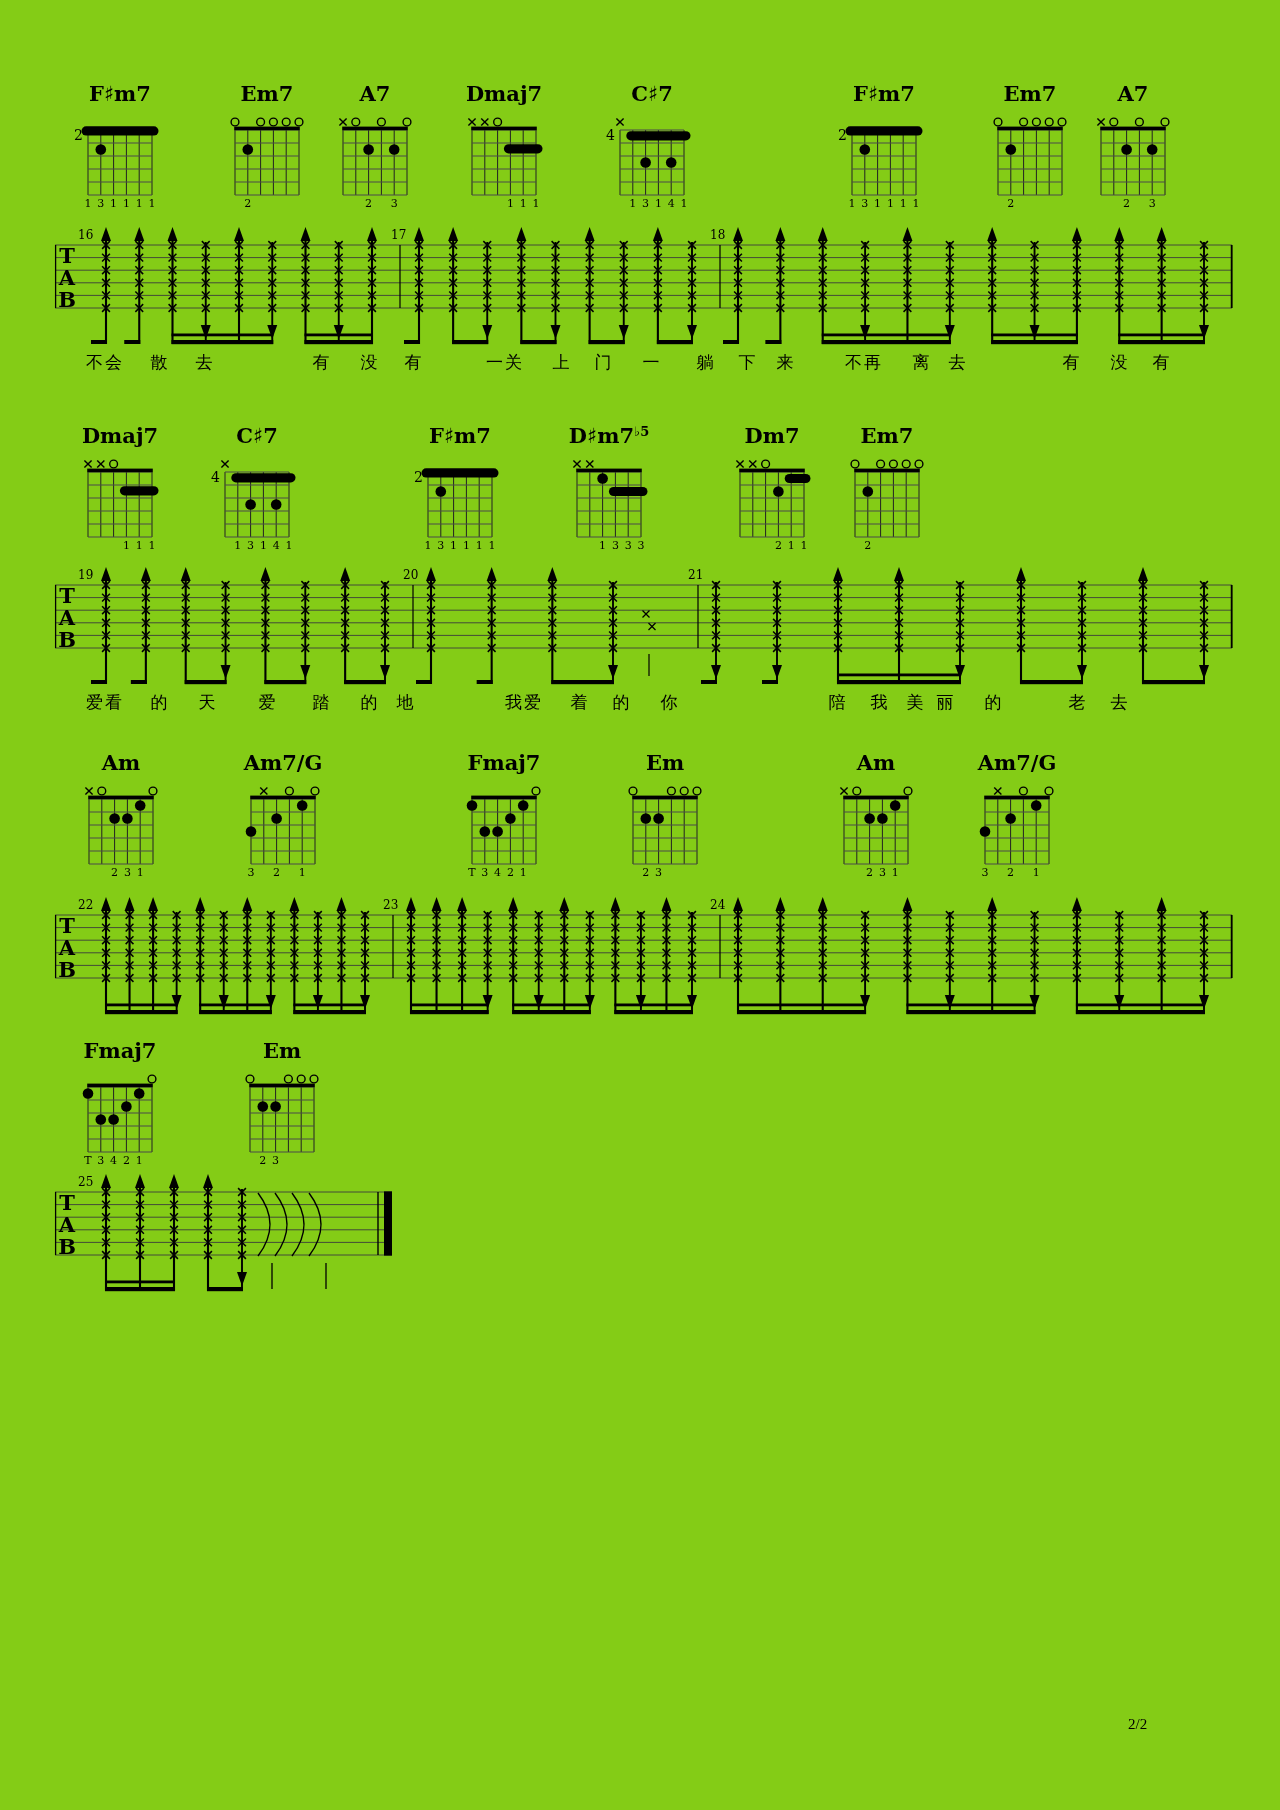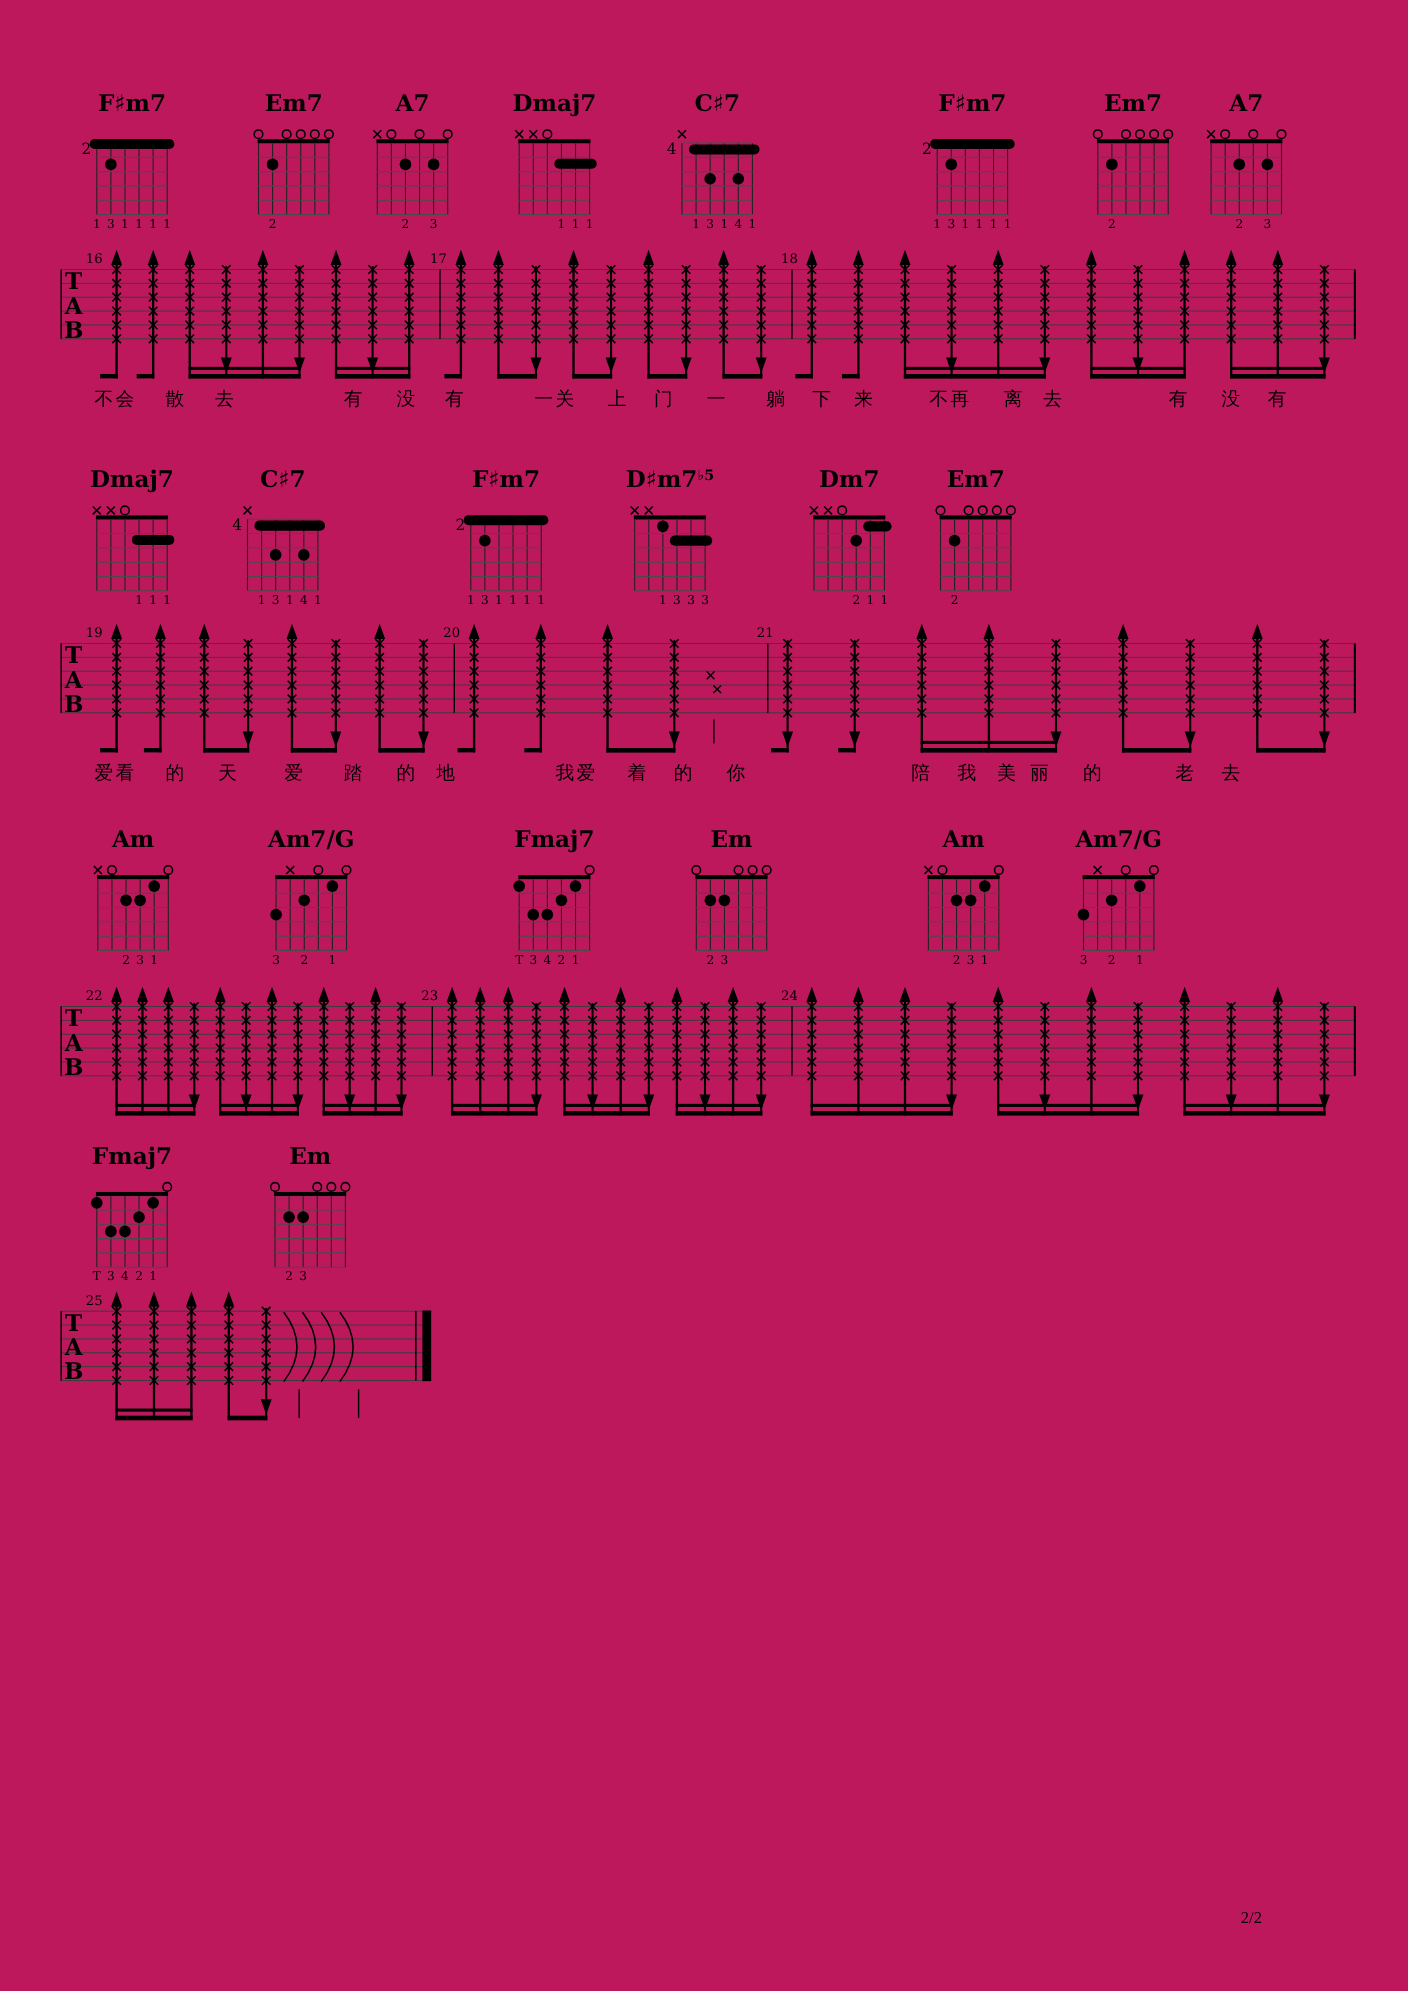--- a/index.html
+++ b/index.html
@@ -1,20 +1,20 @@
 <!DOCTYPE html>
 <html><head>
 <meta charset="utf-8">
 <style>
   html,body{margin:0;padding:0;background:#fff;}
-  .page{position:relative;width:1280px;height:1810px;background:#be185d;overflow:hidden;
+  .page{position:relative;width:1280px;height:1810px;background:#84cc16;overflow:hidden;
         font-family:"Liberation Serif","DejaVu Serif",serif;}
   #score{position:absolute;left:0;top:0;}
   .pagenum{position:absolute;left:1128px;top:1716px;font-size:15px;color:#000;
-           font-family:"Liberation Serif","DejaVu Serif",serif;margin-top:20px;}
+           font-family:"Liberation Serif","DejaVu Serif",serif;}
 </style>
 </head>
 <body>
 
 <div class="page">
   <div id="score"><svg width="1280" height="1810" viewBox="0 0 1280 1810">
         <g>
           <text x="120" y="101" font-size="21" font-family="&quot;DejaVu Serif&quot;,&quot;Liberation Serif&quot;,serif" fill="#000000" text-anchor="middle" font-weight="bold">F♯m7</text>
           <line x1="88" y1="130" x2="88" y2="195" stroke="#222" stroke-width="1"></line>
           <line x1="100.8" y1="130" x2="100.8" y2="195" stroke="#222" stroke-width="1"></line>

